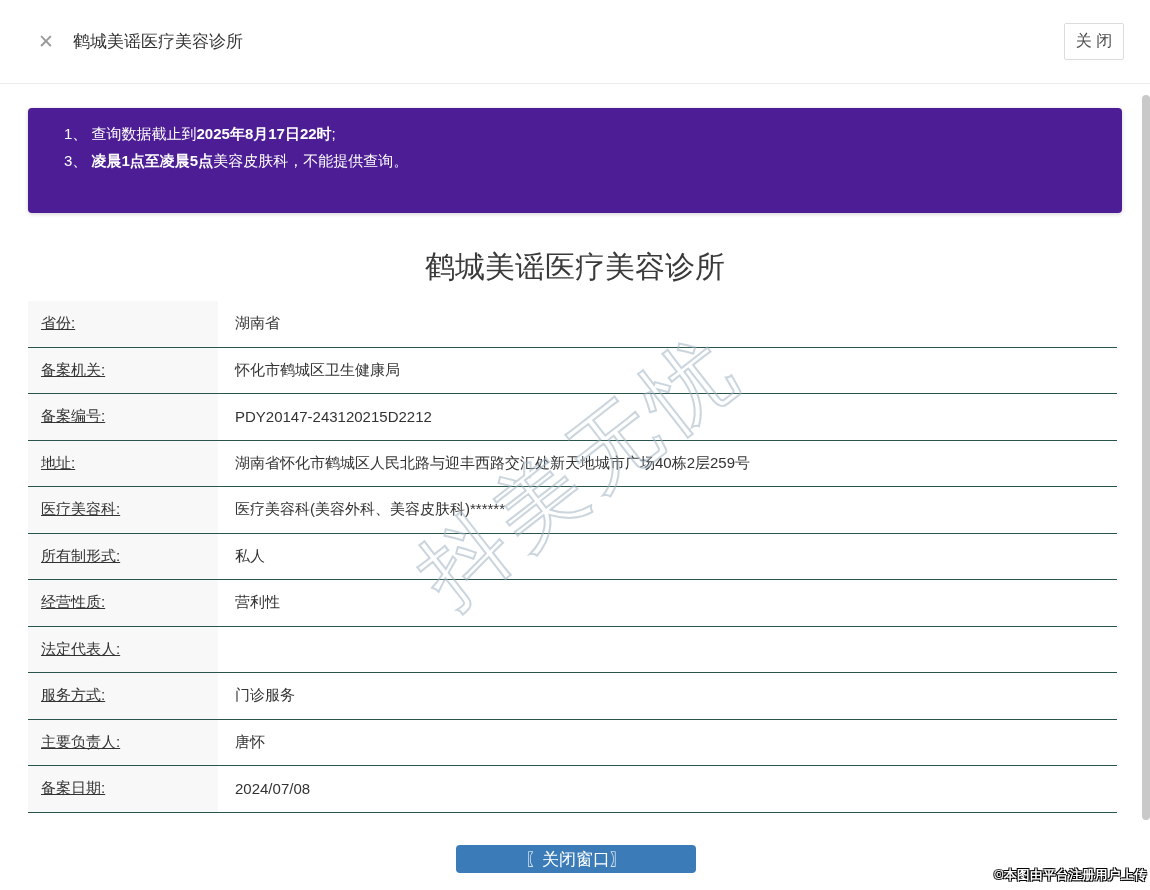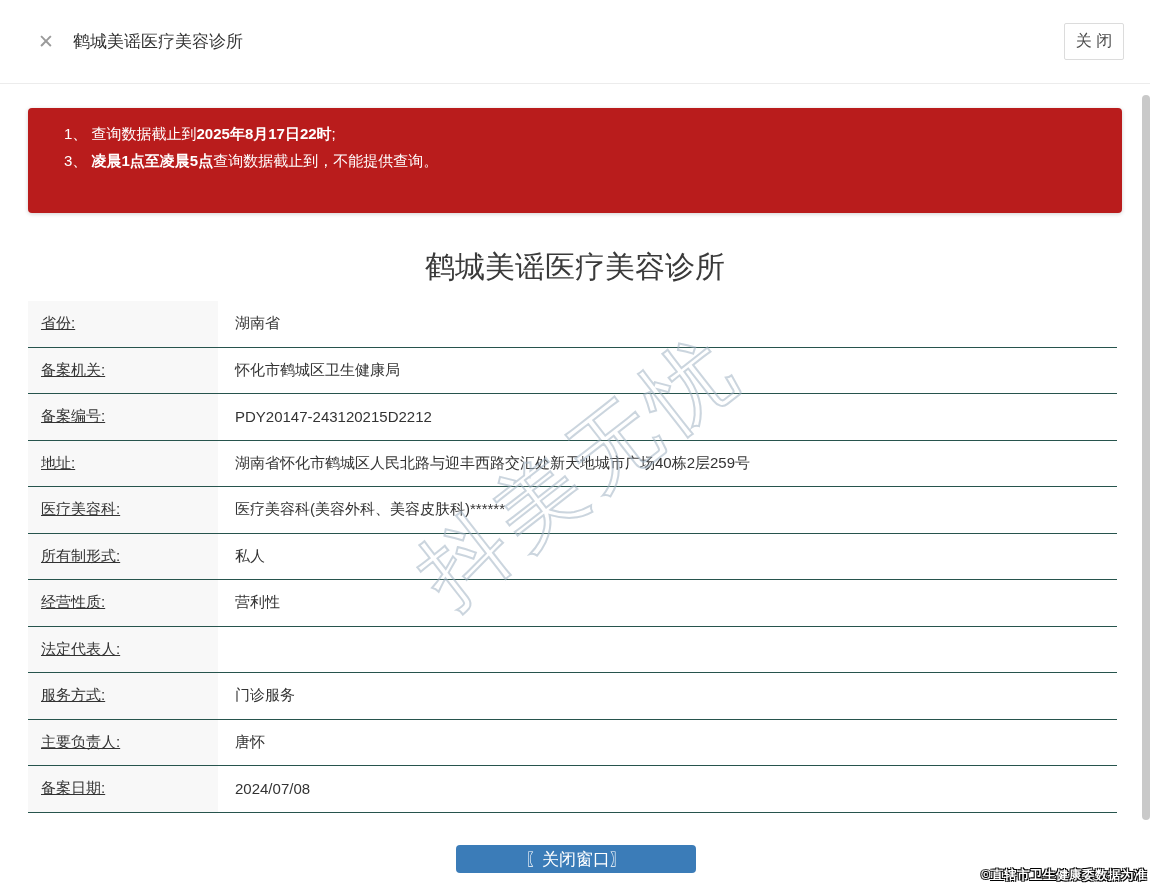--- a/index.html
+++ b/index.html
@@ -27,21 +27,21 @@
     width:60px; height:37px;
     background:#fff; border:1px solid #dcdcdc; border-radius:2px;
     font-size:16px; color:#4a4a4a; font-family:inherit;
     display:flex; align-items:center; justify-content:center;
     cursor:pointer;
   }
 
   
   .notice {
     position:absolute; top:108px; left:28px; right:28px; height:105px;
-    background:#b91c1c; border-radius:4px;
+    background:#4c1d95; border-radius:4px;
     box-shadow:0 1px 4px rgba(0,0,0,0.18);
     padding:12px 20px 12px 36px;
     color:#fff; font-size:15px; line-height:27px;
   }
   .notice b { font-weight:bold; }
 
   
   .page-title {
     position:absolute; top:247px; left:0; right:0;
     text-align:center; font-size:30px; font-weight:500; color:#3a3a3a;
@@ -107,21 +107,21 @@
 <body>
 
 <div class="topbar">
   <span class="close-x">✕</span>
   <span class="topbar-title">鹤城美谣医疗美容诊所</span>
   <button class="topbar-close-btn">关 闭</button>
 </div>
 
 <div class="notice">
   <div class="notice-line"><span>1、 查询数据截止到</span><b>2025年8月17日22时</b><span>;</span></div>
-  <div class="notice-line"><span>3、 </span><b>凌晨1点至凌晨5点</b><span>查询数据截止到，不能提供查询。</span></div>
+  <div class="notice-line"><span>3、 </span><b>凌晨1点至凌晨5点</b><span>美容皮肤科，不能提供查询。</span></div>
 </div>
 
 <h1 class="page-title">鹤城美谣医疗美容诊所</h1>
 
 <div class="info-table">
   <div class="row">
     <div class="cell-label">省份:</div>
     <div class="cell-value">湖南省</div>
   </div>
   <div class="row">
@@ -163,15 +163,15 @@
   <div class="row">
     <div class="cell-label">备案日期:</div>
     <div class="cell-value">2024/07/08</div>
   </div>
 </div>
 
 <div class="watermark">抖美无忧</div>
 
 <button class="close-window-btn">〖关闭窗口〗</button>
 
-<div class="corner-copyright">©直辖市卫生健康委数据为准</div>
+<div class="corner-copyright">©本图由平台注册用户上传</div>
 
 <div class="scrollbar-thumb"></div>
 
 </body></html>

